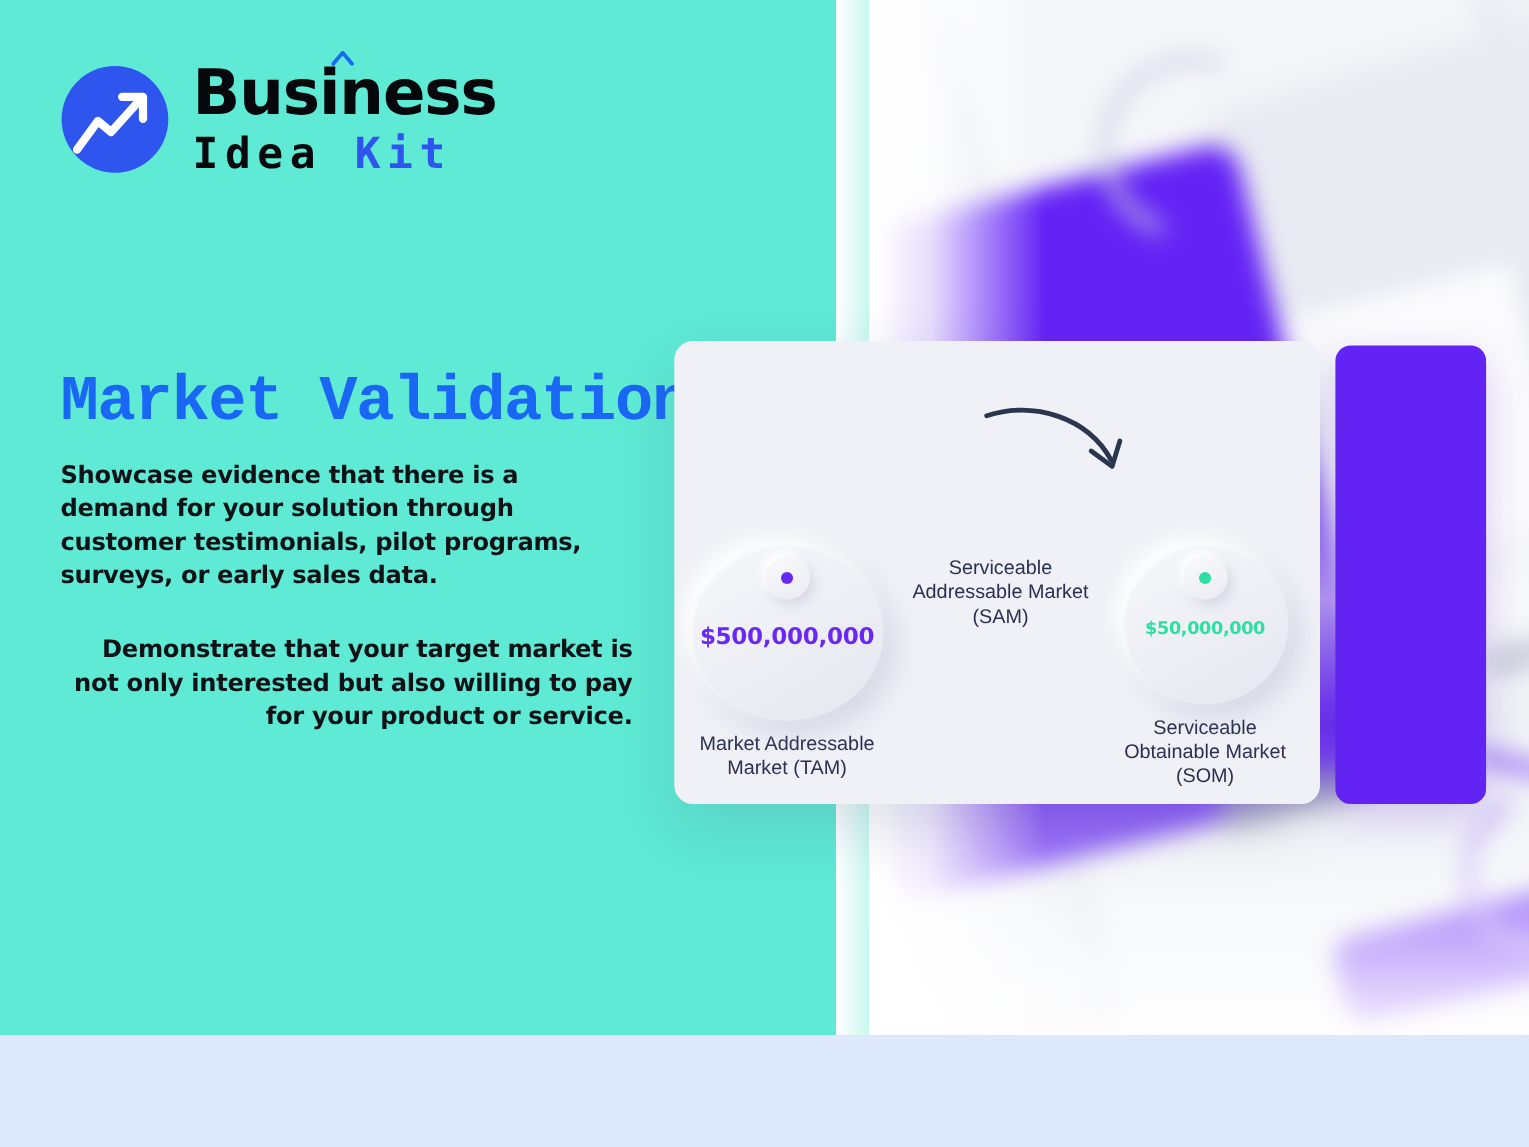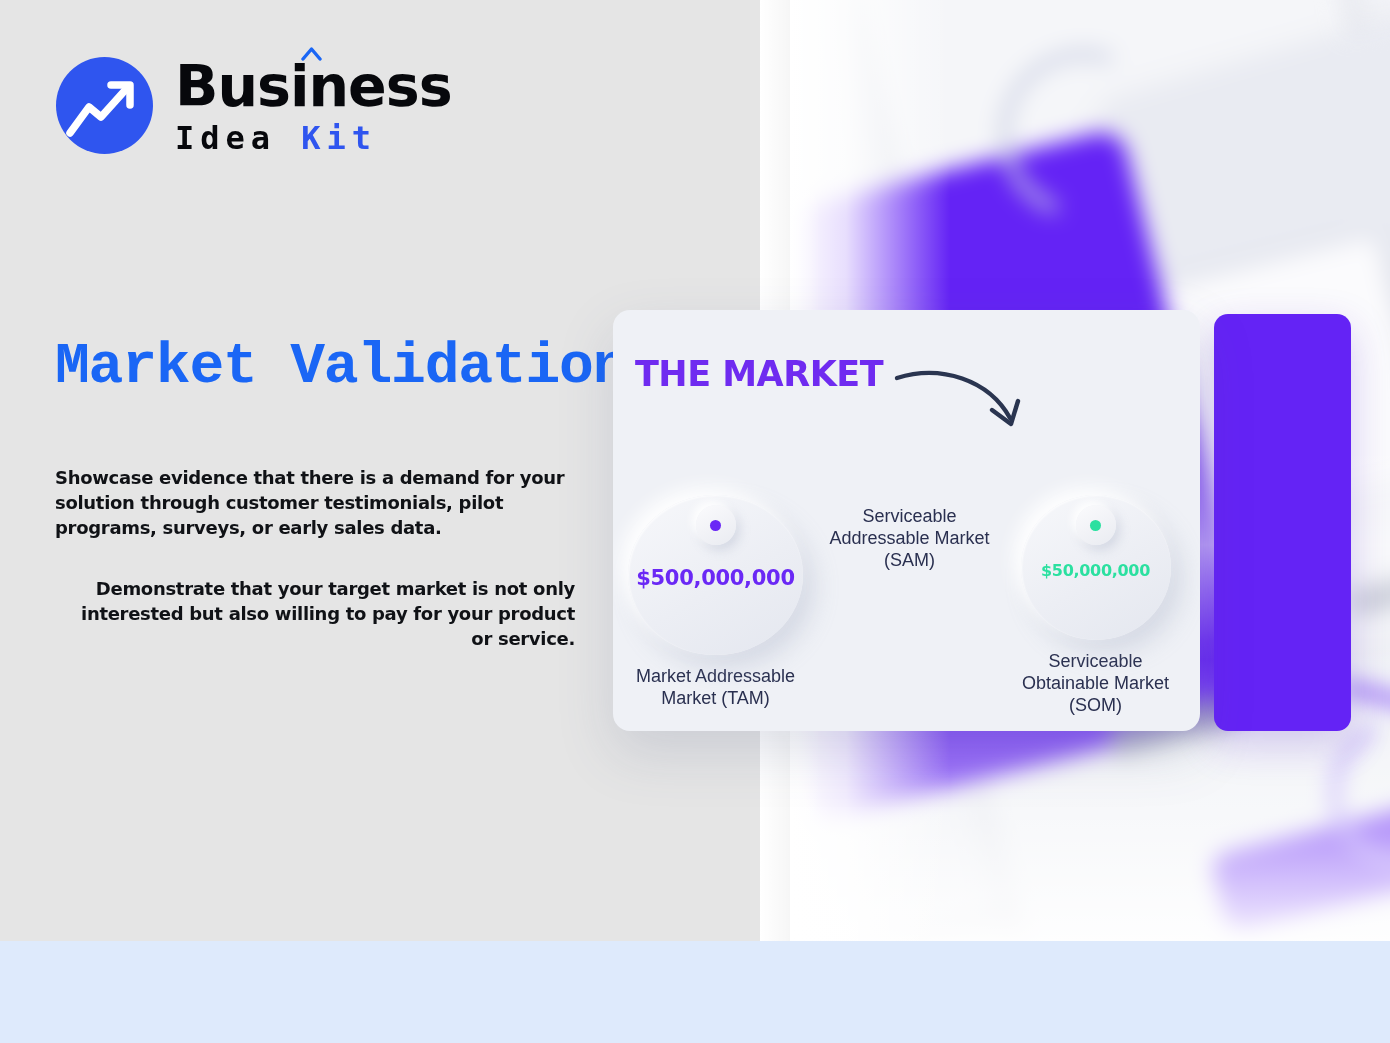--- a/index.html
+++ b/index.html
@@ -3,21 +3,21 @@
 <meta charset="utf-8">
 <style>
   html,body{margin:0;padding:0;}
   body{
     width:1390px;height:1043px;
     background:#ffffff;
     font-family:"Liberation Sans", sans-serif;
     overflow:hidden;
     position:relative;
   }
-  .stage{position:absolute;inset:0;width:1390px;height:1043px;overflow:hidden;background:#e5e5e5;}
+  .stage{position:absolute;inset:0;width:1390px;height:1043px;overflow:hidden;background:#5eead4;}
 
   
   .photo-pane{
     position:absolute;left:790px;top:0;width:600px;height:941px;
     overflow:hidden;background:#f3f4f8;
   }
   .photo-inner{position:absolute;inset:-80px;filter:blur(11px);}
   .pb{position:absolute;border-radius:14px;}
   
   .sheet{background:#eceef4;box-shadow:0 18px 40px rgba(120,125,150,.22);}
@@ -80,36 +80,35 @@
   .logo-top{
     font-family:"DejaVu Sans", sans-serif;
     font-size:57px;font-weight:bold;color:#07080c;letter-spacing:-1px;
     position:relative;
   }
   .logo-hat{
     position:absolute;left:126px;top:-11px;width:21px;height:14px;
   }
   .logo-bottom{
     font-family:"DejaVu Sans Mono","Liberation Mono",monospace;
-    font-size:32px;font-weight:bold;color:#07080c;letter-spacing:6px;margin-top:7px;
+    font-size:39px;font-weight:bold;color:#07080c;letter-spacing:6px;margin-top:7px;
   }
   .logo-bottom .kit{color:#2F55EF;}
 
   .page-title{
     position:absolute;left:55px;top:295px;
     font-family:Liberation Mono, monospace;
     font-size:58px;font-weight:bold;color:#1a66f5;letter-spacing:-1.2px;
     white-space:nowrap;
   }
   .body-copy{
     position:absolute;left:55px;top:418px;width:520px;
     font-family:"DejaVu Sans", sans-serif;
-    font-size:18px;font-weight:bold;color:#101216;line-height:1.38;
+    font-size:22px;font-weight:bold;color:#101216;line-height:1.38;
     letter-spacing:-.3px;
-    margin-top:48px;
   }
   .body-copy p{margin:0;}
   .body-copy p + p{margin-top:37px;text-align:right;}
 
   
   .purple-panel{
     position:absolute;left:1214px;top:314px;width:137px;height:417px;
     background:#6423F5;border-radius:14px;
     box-shadow:0 14px 40px rgba(80,30,200,.22);
   }
@@ -241,21 +240,20 @@
   <h1 class="page-title">Market Validation</h1>
 
   <div class="body-copy">
     <p>Showcase evidence that there is a demand for your solution through customer testimonials, pilot programs, surveys, or early sales data.</p>
     <p>Demonstrate that your target market is not only interested but also willing to pay for your product or service.</p>
   </div>
 
   <div class="purple-panel"></div>
 
   <div class="market-card">
-    <div class="mc-title">THE MARKET</div>
 
     <svg class="mc-arrow" width="140" height="80" viewBox="0 0 140 80" aria-hidden="true">
       <path d="M4 20 C 48 6, 96 22, 117 60" fill="none" stroke="#2a3550" stroke-width="4.4" stroke-linecap="round"></path>
       <path d="M99 52 L118 66 L125 43" fill="none" stroke="#2a3550" stroke-width="4.4" stroke-linecap="round" stroke-linejoin="round"></path>
     </svg>
 
     <div class="circle-row">
 
       <div class="metric m0">
         <div class="bubble">

